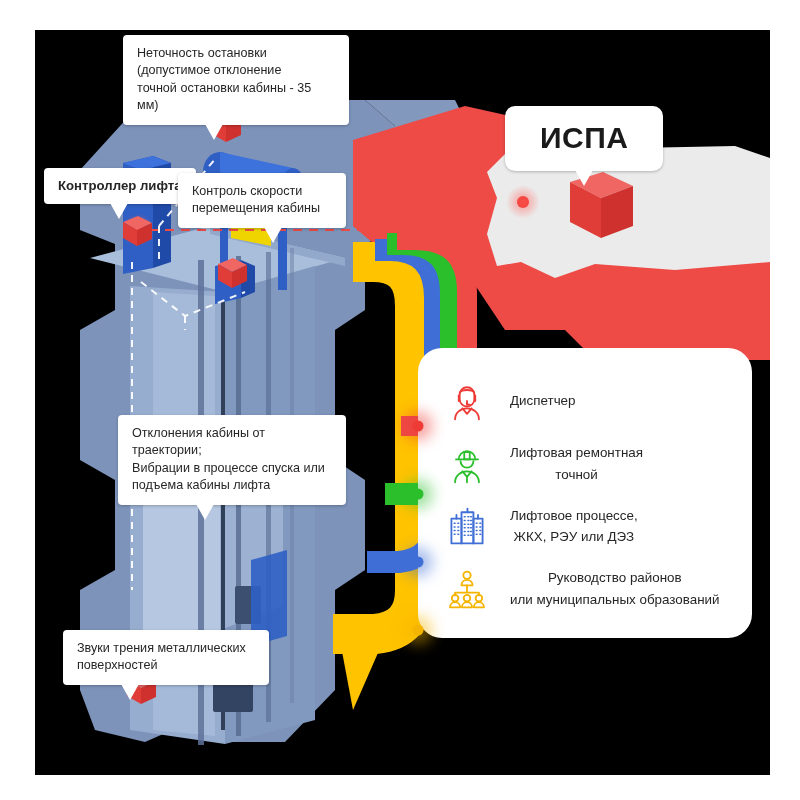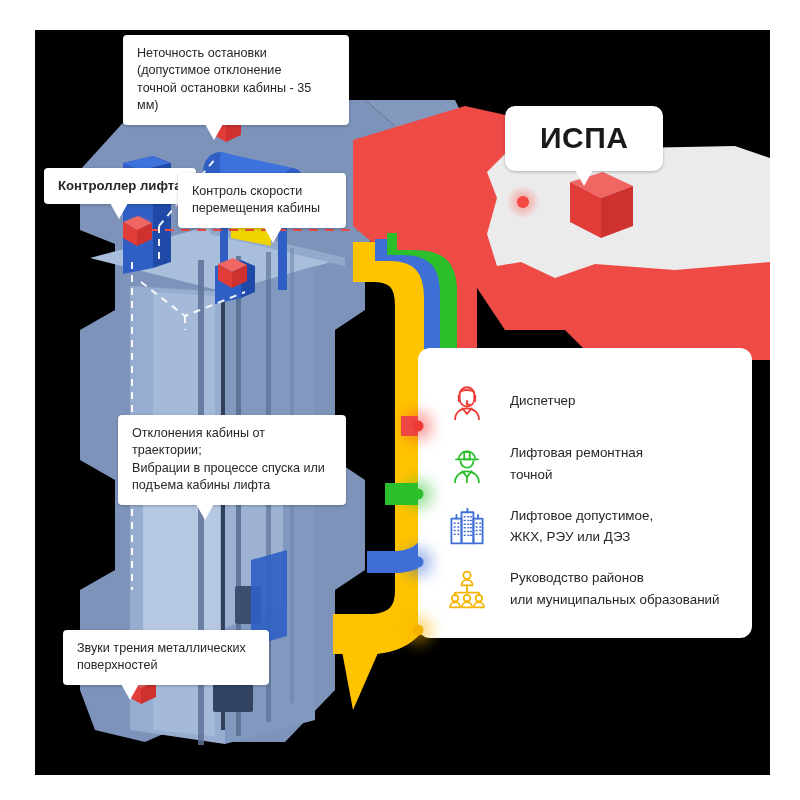--- a/index.html
+++ b/index.html
@@ -50,23 +50,23 @@
   #c-ispa{
     left:470px;top:76px;padding:11px 35px 13px;
     font-size:30px;font-weight:bold;letter-spacing:.5px;color:#1a1a1a;
     border-radius:10px;
   }
   #c-ispa .tail{left:50%;margin-left:-9px;bottom:-15px;}
 
   
   #legend{
     position:absolute;left:383px;top:318px;width:334px;height:290px;
-    background:#ffffff;border-radius:12px;z-index:35;
+    background:#ffffff;border-radius:24px;z-index:35;
     box-sizing:border-box;padding:22px 18px 18px 26px;
-    display:flex;flex-direction:column;justify-content:space-around;
+    display:flex;flex-direction:column;justify-content:space-around;text-align:center;
   }
   .legend-row{display:flex;align-items:center;gap:20px;}
   .legend-icon{width:46px;height:46px;flex:0 0 46px;display:flex;align-items:center;justify-content:center;}
   .legend-text{font-size:13.4px;color:#262626;line-height:1.62;}
 
   
   .dot{
     position:absolute;width:11px;height:11px;border-radius:50%;
     z-index:36;transform:translate(-50%,-50%);
   }
@@ -282,21 +282,21 @@
             <rect x="31" y="16" width="10" height="27"></rect>
             <path d="M12.5 16v-4M24.5 9V5M36 16v-4"></path>
             <g stroke-width="1.6">
               <path d="M10 21h1M14 21h1M10 25h1M14 25h1M10 29h1M14 29h1M10 33h1M14 33h1"></path>
               <path d="M21 14h1M25 14h1M28 14h1M21 18h1M25 18h1M28 18h1M21 22h1M25 22h1M28 22h1M21 26h1M25 26h1M28 26h1M21 30h1M25 30h1M28 30h1M21 34h1M25 34h1M28 34h1"></path>
               <path d="M34 21h1M38 21h1M34 25h1M38 25h1M34 29h1M38 29h1M34 33h1M38 33h1"></path>
             </g>
           </svg>
         </span>
         <span class="legend-text">
-          <span>Лифтовое допустимое,</span><br>
+          <span>Лифтовое процессе,</span><br>
           <span>ЖКХ, РЭУ или ДЭЗ</span>
         </span>
       </div>
 
       <div class="legend-row">
         <span class="legend-icon">
           <svg viewBox="0 0 48 48" width="44" height="44" fill="none" stroke="#f5b400" stroke-width="2" stroke-linecap="round" stroke-linejoin="round">
             <circle cx="24" cy="9" r="4"></circle>
             <path d="M18 20c0-3.5 2.7-6 6-6s6 2.5 6 6z"></path>
             <path d="M24 20v5M11 31v-3h26v3M24 25v3"></path>

